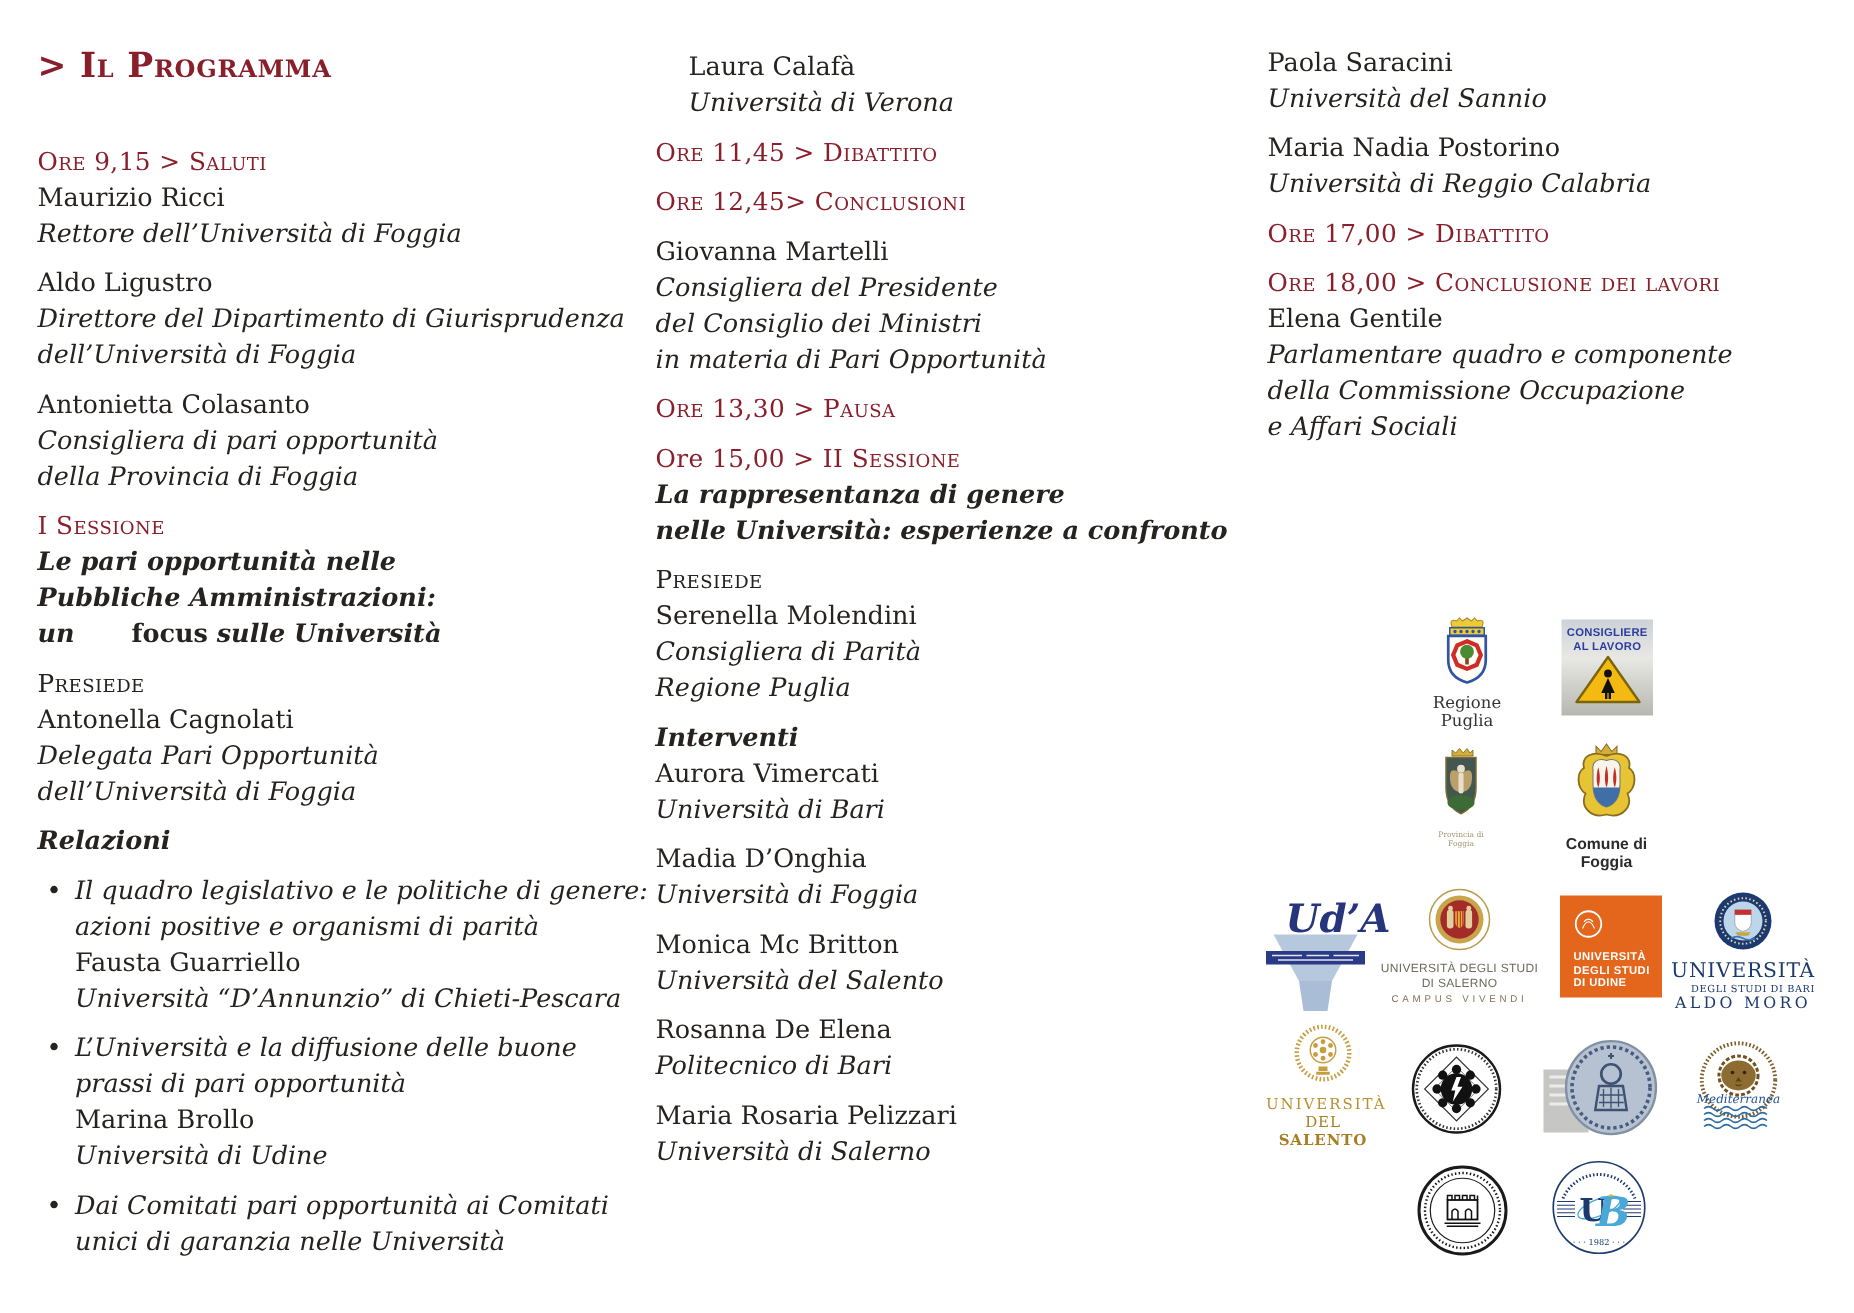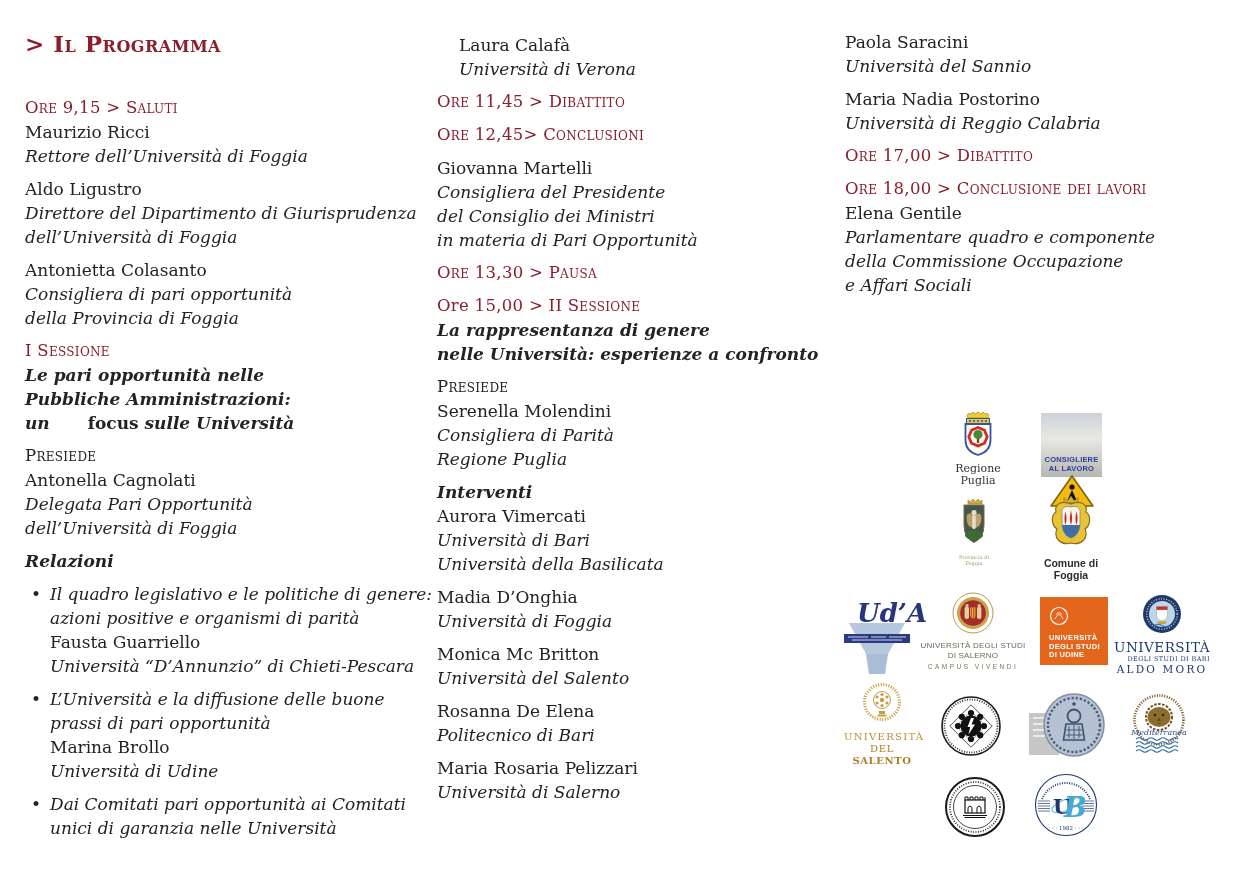--- a/index.html
+++ b/index.html
@@ -32,21 +32,21 @@
   
   .logos{position:absolute;inset:0;pointer-events:none;}
   .logo{position:absolute;text-align:center;margin:0;}
   .cap{font-size:11px;color:#333;margin-top:2px;line-height:12px;}
   .cap-tiny{font-size:5px;color:#a39573;margin-top:1px;line-height:6px;}
   .cap-bold{font-family:"Liberation Sans",sans-serif;font-weight:bold;font-size:10.5px;color:#2b2b2b;margin-top:3px;}
   .lg-regione{left:945px;top:411px;width:66px;}
   .lg-consigliere{left:1041px;top:413px;width:61px;height:64px;
      background:linear-gradient(#ccd2d8 0%,#e8e8e4 40%,#b7b7b1 100%);}
   .cons-text{font-family:"Liberation Sans",sans-serif;font-weight:bold;font-size:7.5px;
-     color:#2b3c9e;line-height:8.5px;letter-spacing:.2px;padding-top:19px;margin-top:24px;}
+     color:#2b3c9e;line-height:8.5px;letter-spacing:.2px;padding-top:5px;}
   .lg-provincia{left:953px;top:497px;width:42px;}
   .lg-comune{left:1036px;top:494px;width:70px;}
   .lg-uda{left:843px;top:596px;width:68px;height:78px;}
   .uda-svg{position:absolute;left:0;top:0;}
   .uda-word{position:absolute;left:14px;top:0;width:100%;text-align:center;
      font-size:26px;font-style:italic;font-weight:bold;color:#27357d;line-height:34px;}
   .lg-salerno{left:917px;top:592px;width:112px;}
   .sal-l1{font-family:"Liberation Sans",sans-serif;font-size:8px;color:#6e6a5c;letter-spacing:.2px;line-height:9.5px;margin-top:3px;}
   .sal-l2{font-family:"Liberation Sans",sans-serif;font-size:8px;color:#6e6a5c;letter-spacing:.2px;line-height:9.5px;}
   .sal-l3{font-family:"Liberation Sans",sans-serif;font-size:6.5px;color:#857454;letter-spacing:2.5px;margin-top:3px;line-height:8px;}
@@ -121,21 +121,20 @@
       <div class="line k-time gap"><span class="nocaps">Ore 15,00 &gt; II </span><span>Sessione</span></div>
       <div class="line k-st">La rappresentanza di genere</div>
       <div class="line k-st">nelle Università: esperienze a confronto</div>
       <div class="line k-pres gap">Presiede</div>
       <div class="line k-name">Serenella Molendini</div>
       <div class="line k-role">Consigliera di Parità</div>
       <div class="line k-role">Regione Puglia</div>
       <div class="line k-lbl gap">Interventi</div>
       <div class="line k-name">Aurora Vimercati</div>
       <div class="line k-role">Università di Bari</div>
-      <div class="line k-role">Università della Basilicata</div>
       <div class="line k-name gap">Madia D’Onghia</div>
       <div class="line k-role">Università di Foggia</div>
       <div class="line k-name gap">Monica Mc Britton</div>
       <div class="line k-role">Università del Salento</div>
       <div class="line k-name gap">Rosanna De Elena</div>
       <div class="line k-role">Politecnico di Bari</div>
       <div class="line k-name gap">Maria Rosaria Pelizzari</div>
       <div class="line k-role">Università di Salerno</div>
     </div>
   <div class="col col-right">

